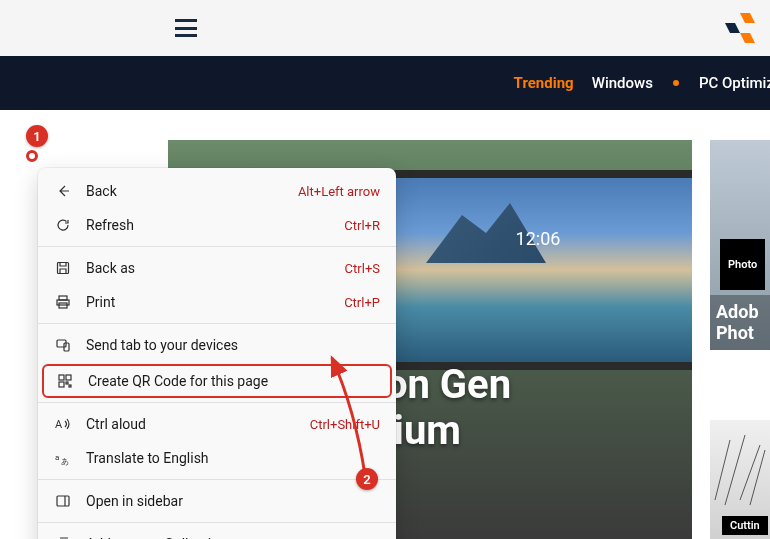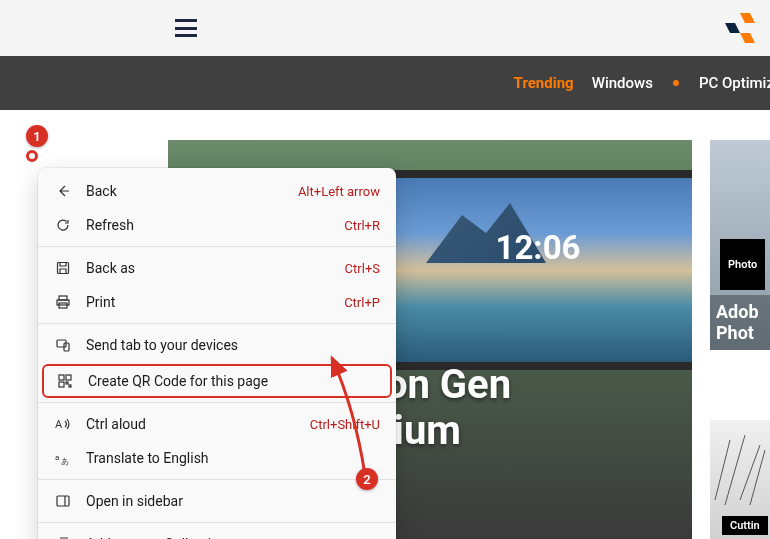--- a/index.html
+++ b/index.html
@@ -34,21 +34,21 @@
       background: #1a2840;
       width: 100%;
     }
     .logo {
       position: absolute;
       right: 10px;
       top: 8px;
     }
     .navbar {
       height: 54px;
-      background: #404040;
+      background: #0f172a;
       display: flex;
       align-items: center;
       justify-content: flex-end;
       padding-right: 0;
       gap: 18px;
       color: #fff;
       font-size: 15px;
       font-weight: 500;
     }
     .nav-trending { color: #ff7a00; font-weight: 700; }
@@ -97,22 +97,22 @@
       height: 60px;
       background: linear-gradient(135deg, #3a5a7a 0%, #2a4a6a 100%);
       clip-path: polygon(0 100%, 30% 20%, 50% 50%, 70% 0%, 100% 100%);
     }
     .laptop-time {
       position: absolute;
       top: 50px;
       left: 50%;
       transform: translateX(-50%);
       color: #fff;
-      font-size: 33px;
-      font-weight: 700;
+      font-size: 18px;
+      font-weight: 400;
     }
     .hero-title {
       position: absolute;
       left: 20px;
       bottom: 40px;
       color: #fff;
       font-size: 40px;
       font-weight: 700;
       line-height: 1.15;
       text-shadow: 0 2px 4px rgba(0,0,0,0.5);

